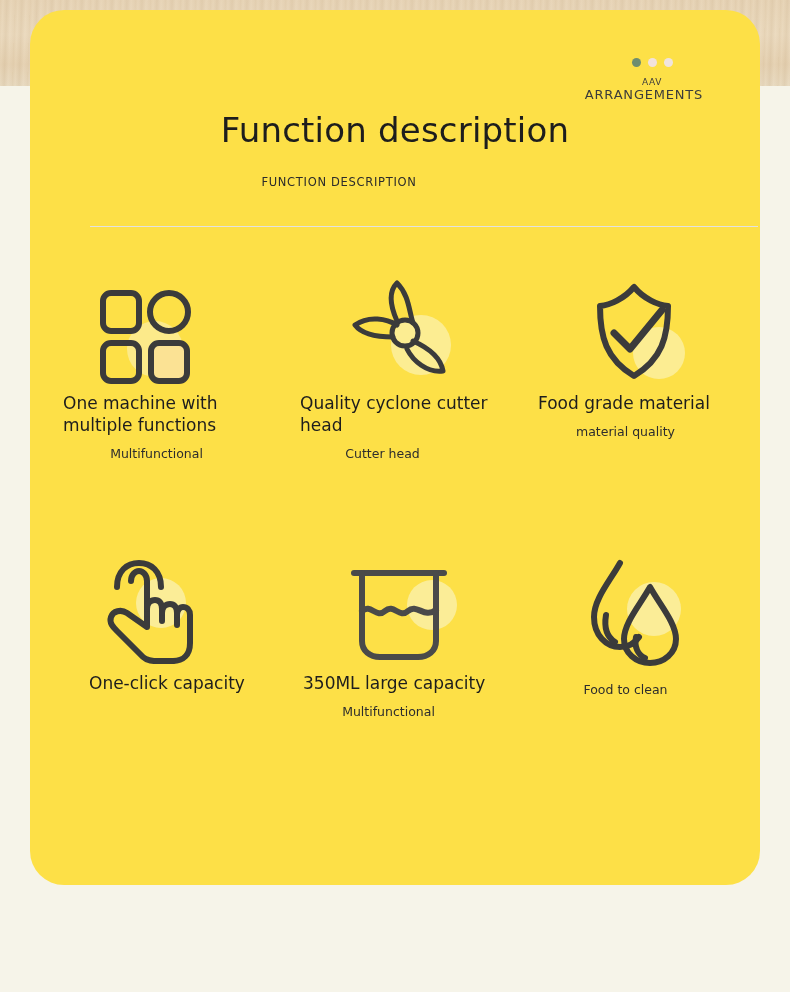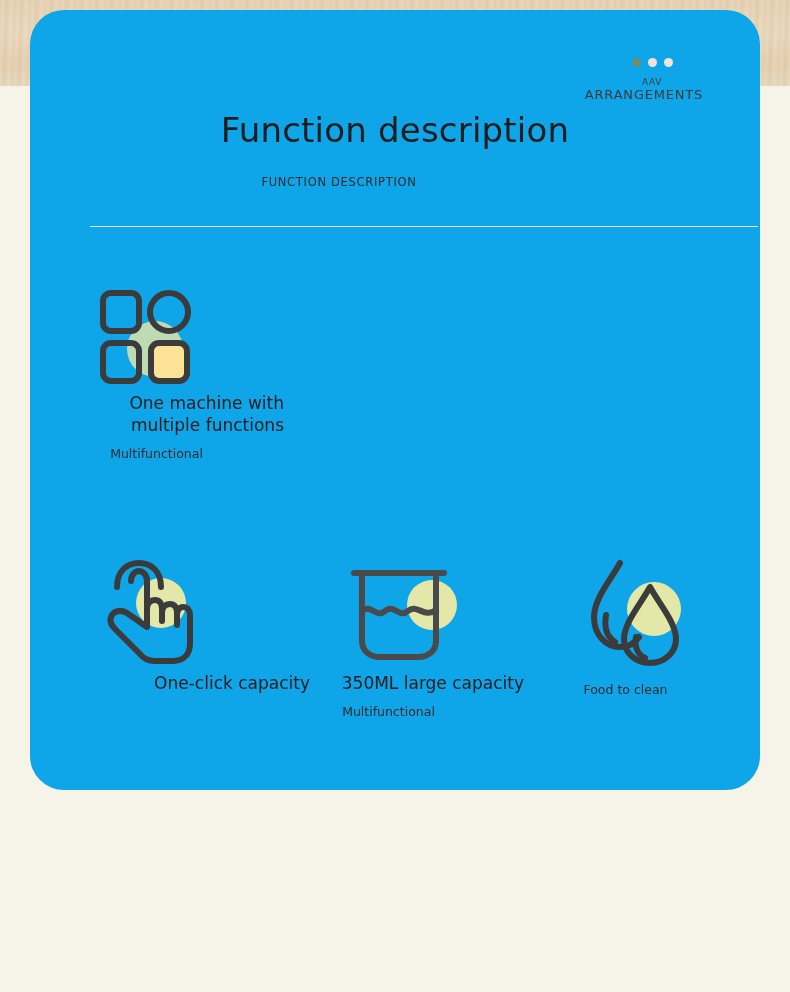--- a/index.html
+++ b/index.html
@@ -23,22 +23,22 @@
       linear-gradient(180deg,#e8d6ba 0%,#ecdcc2 40%,#e6d3b5 75%,#e9dcc4 100%);
   }
   .page-bg{
     position:absolute;left:0;top:86px;width:790px;height:906px;
     background:#f6f4e9;
   }
 
   
   .card{
     position:absolute;
-    left:30px;top:10px;width:730px;height:780px;
-    background:#0ea5e9;
+    left:30px;top:10px;width:730px;height:875px;
+    background:#fde047;
     border-radius:34px;
     overflow:hidden;
   }
 
   
   .brand{
     position:absolute;right:46px;top:48px;
     text-align:center;
     width:140px;
   }
@@ -83,21 +83,21 @@
   }
   .row{display:flex;}
   .cell{width:233px;position:relative;height:240px;}
   .icon-wrap{
     height:120px;
     display:flex;align-items:center;justify-content:center;
     position:relative;
   }
   .icon-wrap svg{display:block;overflow:visible;}
   .cap{
-    text-align:right;
+    text-align:left;
     font-size:17px;color:#1d1d1d;line-height:22px;
     font-weight:400;
     padding:0 6px;
   }
   .sub{
     text-align:center;
     font-size:12.5px;color:#2d2d2d;
     margin-top:10px;
   }
 
@@ -158,21 +158,47 @@
             <rect x="18" y="16" width="36" height="38" rx="8" fill="none" stroke="#3b3b3b" stroke-width="6"></rect>
             <circle cx="84" cy="35" r="19" fill="none" stroke="#3b3b3b" stroke-width="6"></circle>
             <rect x="18" y="66" width="36" height="38" rx="8" fill="none" stroke="#3b3b3b" stroke-width="6"></rect>
             <rect x="66" y="66" width="36" height="38" rx="8" fill="#fbe294" stroke="#3b3b3b" stroke-width="6"></rect>
           </svg>
         </div>
         <div class="cap">One machine with multiple functions</div>
         <div class="sub">Multifunctional</div>
       </div>
 
-
+      <div class="cell c2">
+        <div class="icon-wrap">
+          <svg width="120" height="110" viewBox="0 0 120 110">
+            <circle cx="74" cy="68" r="30" fill="#fbeea0" opacity="0.85"></circle>
+            <g fill="none" stroke="#3b3b3b" stroke-width="5" stroke-linejoin="round" stroke-linecap="round">
+              <circle cx="58" cy="56" r="13"></circle>
+              <path d="M50 44 C 42 26 42 14 50 6 C 62 18 62 34 66 46"></path>
+              <path d="M46 60 C 26 60 14 56 8 48 C 22 38 40 42 50 48"></path>
+              <path d="M66 64 C 84 72 94 82 96 94 C 80 96 66 84 60 72"></path>
+            </g>
+          </svg>
+        </div>
+        <div class="cap">Quality cyclone cutter head</div>
+        <div class="sub">Cutter head</div>
+      </div>
+
+      <div class="cell c3">
+        <div class="icon-wrap">
+          <svg width="115" height="110" viewBox="0 0 115 110">
+            <circle cx="75" cy="76" r="26" fill="#fbeea0" opacity="0.85"></circle>
+            <path d="M50 10 C 40 22 26 28 16 29 C 16 60 22 82 50 99 C 78 82 84 60 84 29 C 74 28 60 22 50 10 Z" fill="none" stroke="#3b3b3b" stroke-width="6" stroke-linejoin="round"></path>
+            <path d="M30 56 L 46 72 L 78 33" fill="none" stroke="#3b3b3b" stroke-width="7" stroke-linecap="round" stroke-linejoin="round"></path>
+          </svg>
+        </div>
+        <div class="cap">Food grade material</div>
+        <div class="sub">material quality</div>
+      </div>
 
     </div>
 
     <div class="row row2">
 
       <div class="cell c4">
         <div class="icon-wrap">
           <svg width="110" height="110" viewBox="0 0 110 110">
             <circle cx="66" cy="46" r="25" fill="#fbeea0" opacity="0.9"></circle>
             <g fill="none" stroke="#3b3b3b" stroke-width="6" stroke-linecap="round" stroke-linejoin="round">

